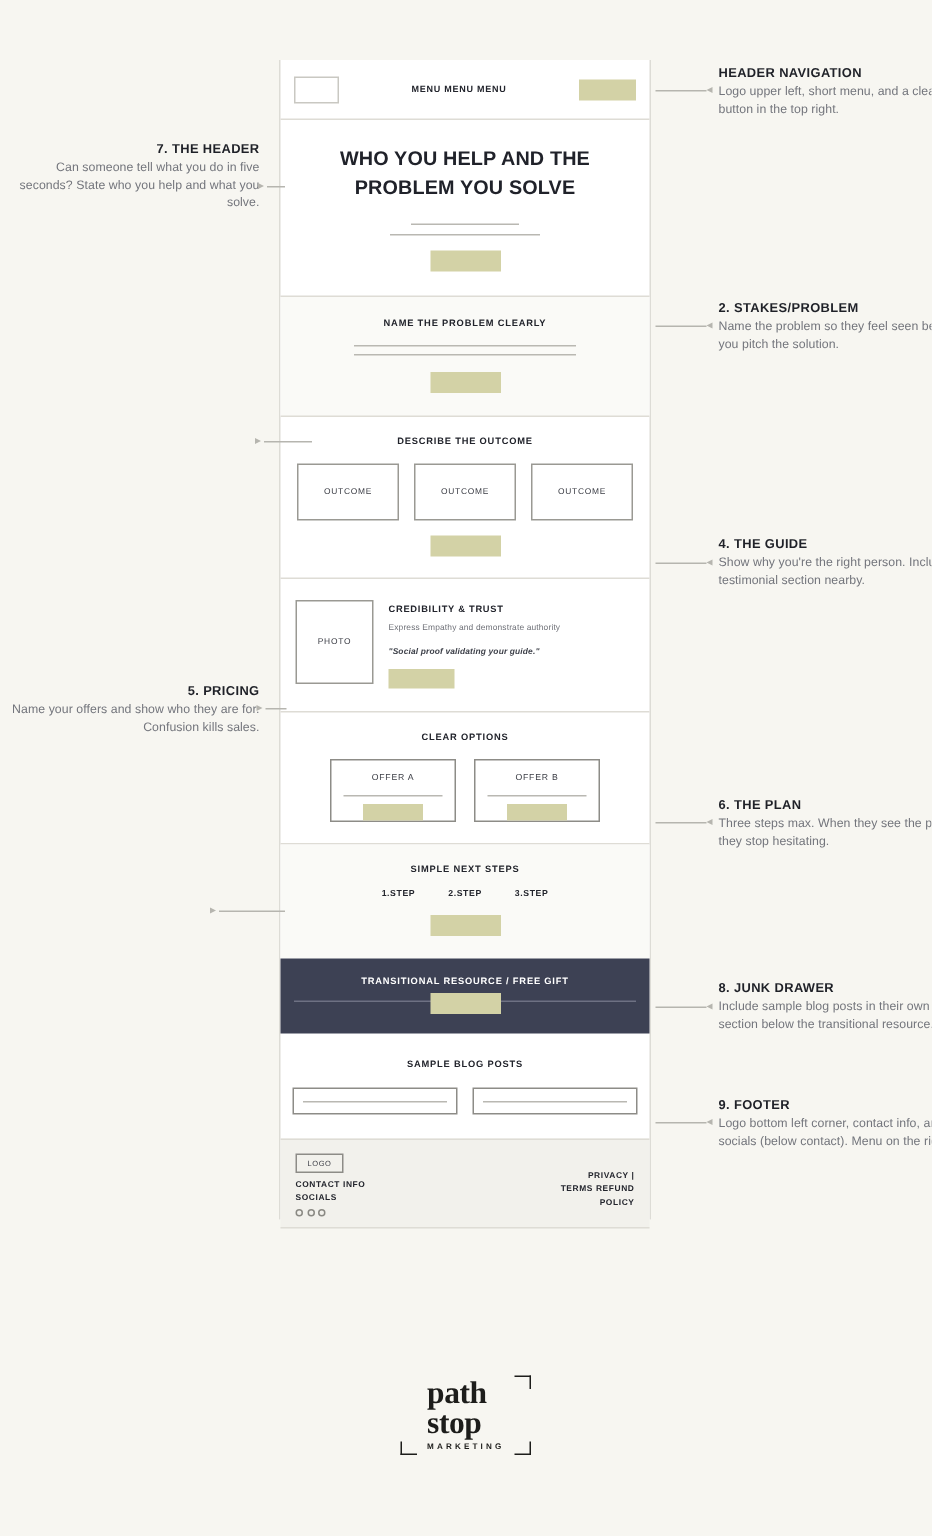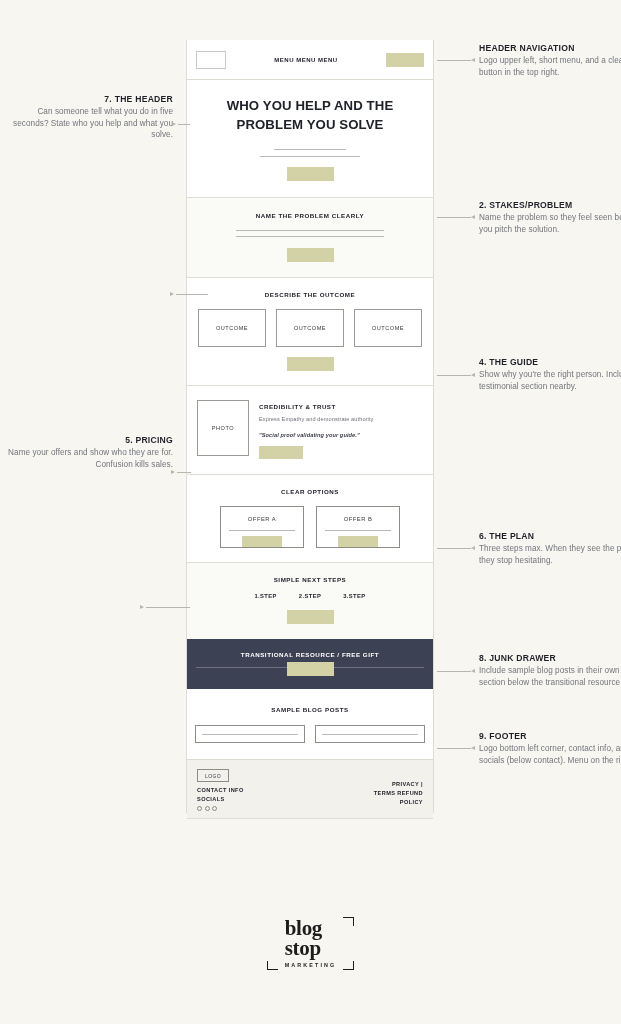--- a/index.html
+++ b/index.html
@@ -322,21 +322,21 @@
   <div class="anno left" style="left:8px; top:94px;">
     <h3>7. THE HEADER</h3>
     <p>Can someone tell what you do in five seconds? State who you help and what you solve.</p>
   </div>
   <div class="conn" style="left:178px; top:124px; width:12px;"></div>
   <div class="arrow r" style="left:172px; top:122px;"></div>
 
   <div class="conn" style="left:176px; top:294px; width:32px;"></div>
   <div class="arrow r" style="left:170px; top:292px;"></div>
 
-  <div class="anno left" style="left:8px; top:435px;">
+  <div class="anno left" style="left:8px; top:455px;">
     <h3>5. PRICING</h3>
     <p>Name your offers and show who they are for. Confusion kills sales.</p>
   </div>
   <div class="conn" style="left:177px; top:472px; width:14px;"></div>
   <div class="arrow r" style="left:171px; top:470px;"></div>
 
   <div class="conn" style="left:146px; top:607px; width:44px;"></div>
   <div class="arrow r" style="left:140px; top:605px;"></div>
 
   <div class="anno right" style="left:479px; top:43px;">
@@ -379,19 +379,19 @@
     <p>Logo bottom left corner, contact info, and socials (below contact). Menu on the right.</p>
   </div>
   <div class="conn" style="left:437px; top:748px; width:34px;"></div>
   <div class="arrow l" style="left:471px; top:746px;"></div>
 
   <div class="brand">
     <div class="brand-mark">
       <div class="brk tr"></div>
       <div class="brk br"></div>
       <div class="brk bl"></div>
-      <div class="bw">blog</div>
+      <div class="bw">path</div>
       <div class="bw">stop</div>
       <div class="bm">MARKETING</div>
     </div>
   </div>
 
 </div>
 
 </body></html>

